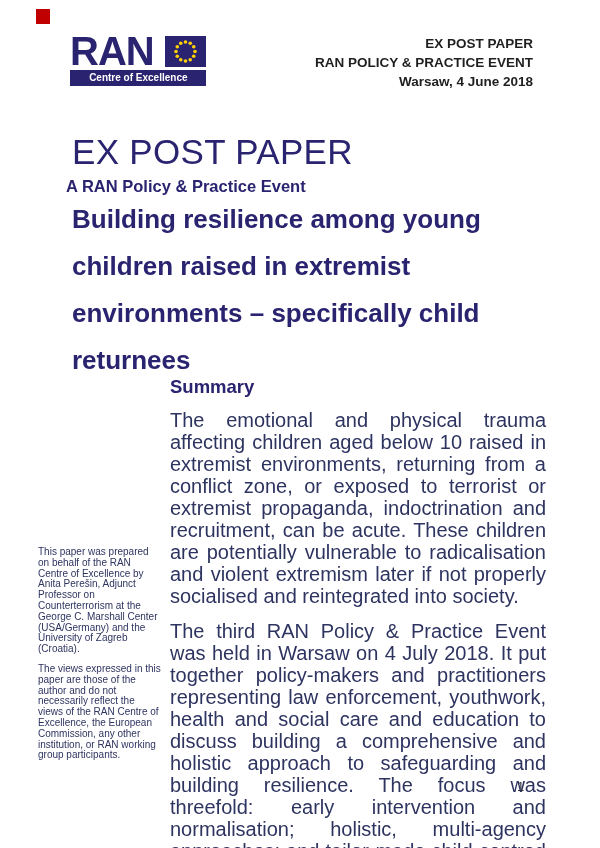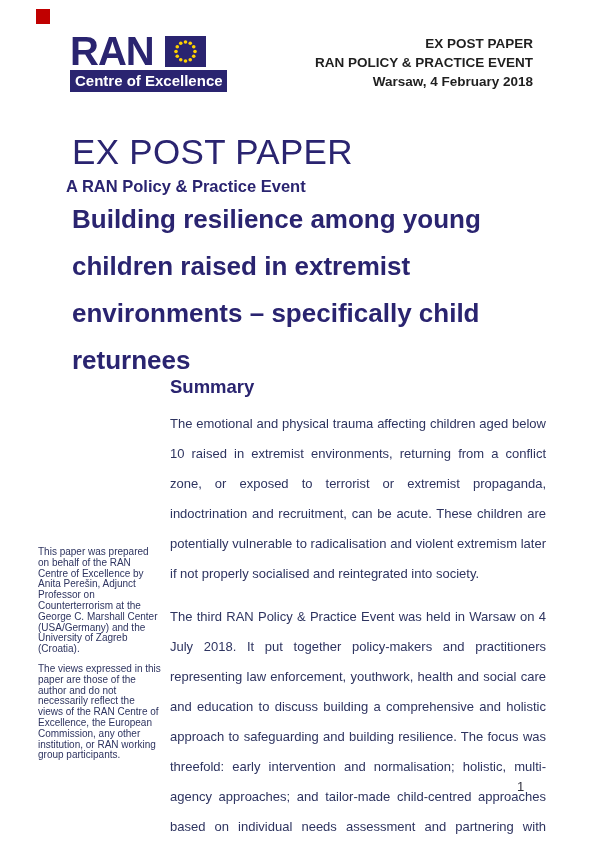--- a/index.html
+++ b/index.html
@@ -25,21 +25,21 @@
   
   .logo{position:absolute;left:70px;top:36px;width:fit-content;}
   .logo-row{display:flex;align-items:center;gap:11px;}
   .logo-ran{
     font-size:40px;font-weight:700;line-height:31px;color:var(--navy);
     letter-spacing:-1px;
   }
   .logo-flag{width:41px;height:31px;display:block;}
   .logo-bar{
     margin-top:3px;background:var(--navy);color:var(--logo_bar_text);
-    font-size:15px;font-weight:700;white-space:nowrap;
+    font-size:10px;font-weight:700;white-space:nowrap;
     padding:2px 4px 3px 5px;text-align:center;
   }
   
   .doc-header{
     position:absolute;top:34px;right:67px;width:340px;
     text-align:right;font-weight:700;font-size:13.5px;line-height:19px;
     color:var(--header_text);
   }
   
   .kicker{
@@ -54,21 +54,21 @@
   .main-title{
     position:absolute;left:72px;top:196px;width:490px;
     font-size:26px;font-weight:700;line-height:47px;color:var(--navy);
   }
   
   .summary{position:absolute;left:170px;top:376px;width:376px;}
   .summary h2{
     font-size:18.5px;font-weight:700;color:var(--navy);margin-bottom:11px;
   }
   .summary p{
-    font-size:13px;line-height:30px;text-align:justify;
+    font-size:20px;line-height:22px;text-align:justify;
     color:var(--body_text);margin-bottom:13px;
   }
   
   .sidebar{
     position:absolute;left:38px;top:547px;width:124px;
     font-size:10px;line-height:10.8px;color:var(--body_text);
   }
   .sidebar p + p{margin-top:9px;}
   
   .page-number{
@@ -101,21 +101,21 @@
         <circle cx="15.75" cy="7.27" r="1.8"></circle>
       </g>
     </svg>
   </div>
   <div class="logo-bar">Centre of Excellence</div>
 </div>
 
 <div class="doc-header">
   <div>EX POST PAPER</div>
   <div>RAN POLICY &amp; PRACTICE EVENT</div>
-  <div>Warsaw, 4 February 2018</div>
+  <div>Warsaw, 4 June 2018</div>
 </div>
 
 <div class="kicker">EX POST PAPER</div>
 <div class="subkicker">A RAN Policy &amp; Practice Event</div>
 
 <div class="main-title">
   <div>Building resilience among young</div>
   <div>children raised in extremist</div>
   <div>environments – specifically child</div>
   <div>returnees</div>

